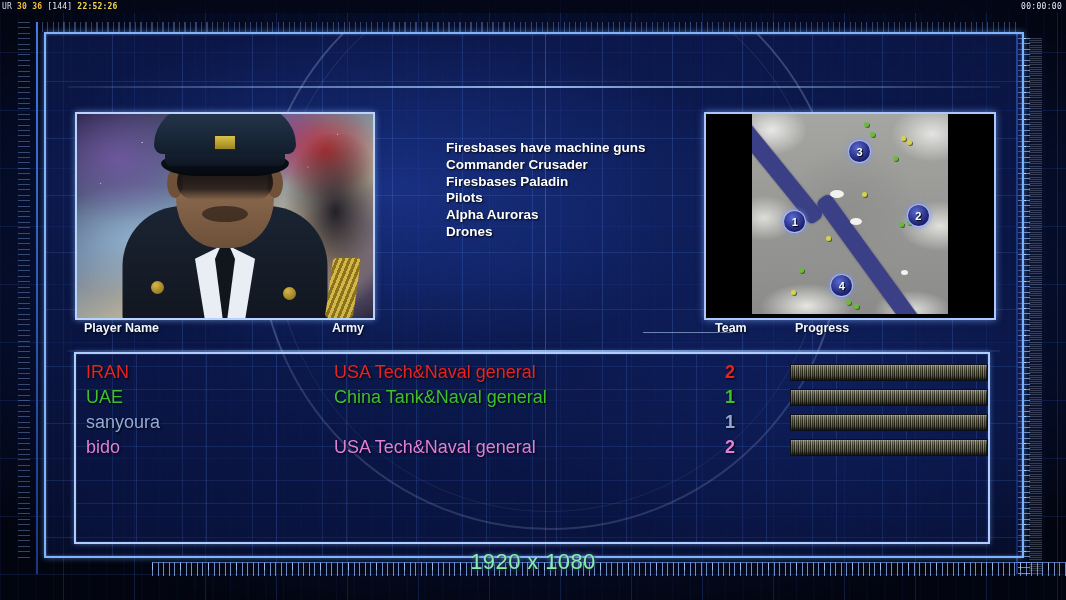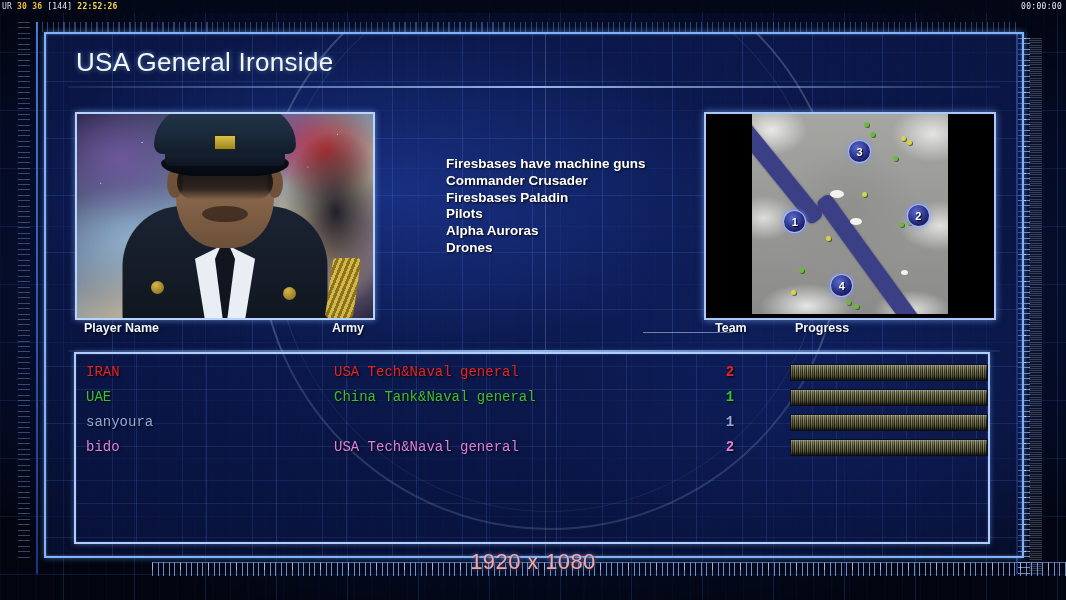--- a/index.html
+++ b/index.html
@@ -242,21 +242,21 @@
   }
   .btn-l{position:absolute;left:50%;margin-left:-74px;bottom:24px;width:13px;height:13px;
     border-radius:50%;background:radial-gradient(circle at 35% 30%,#d8b648,#7d6615);}
   .btn-r{position:absolute;left:50%;margin-left:58px;bottom:18px;width:13px;height:13px;
     border-radius:50%;background:radial-gradient(circle at 35% 30%,#d8b648,#7d6615);}
   .braid{position:absolute;right:16px;bottom:0;width:28px;height:60px;
     background:repeating-linear-gradient(105deg,#d9bb46 0 3px,#8c7418 3px 6px);
     transform:skewX(-8deg);opacity:.95;border-radius:4px;}
 
   
-  .abilities{position:absolute;left:360px;top:48px;width:300px;}
+  .abilities{position:absolute;left:360px;top:32px;width:300px;}
   .abilities li{
     list-style:none;font-size:13.5px;font-weight:bold;color:#ffffff;
     text-shadow:1px 1px 2px rgba(0,0,0,.9);line-height:16.8px;
     white-space:nowrap;
   }
   .abil-rule{position:absolute;left:597px;top:240px;width:90px;height:1px;
     background:rgba(190,215,255,.55);}
 
   
   .minimap-frame{
@@ -319,43 +319,43 @@
     background:rgba(12,26,84,.30);
     overflow:hidden;
   }
   .tbox-grid{position:absolute;inset:0;
     background-image:
       linear-gradient(to right, rgba(95,145,245,.18) 1px, transparent 1px),
       linear-gradient(to bottom, rgba(95,145,245,.15) 1px, transparent 1px);
     background-size:70px 57px;background-position:-10px -22px;}
 
   .row{position:absolute;left:0;right:0;height:25px;}
-  .cell{position:absolute;font-size:14px;white-space:nowrap;
-    text-shadow:1px 1px 2px rgba(0,0,0,.85);line-height:25px;font-family:Liberation Mono, monospace;}
+  .cell{position:absolute;font-size:18px;white-space:nowrap;
+    text-shadow:1px 1px 2px rgba(0,0,0,.85);line-height:25px;}
   .c-name{left:10px;}
   .c-army{left:258px;}
   .c-team{left:644px;width:20px;text-align:center;font-weight:bold;}
   .bar{
     position:absolute;left:714px;top:4px;width:196px;height:15px;
     border:1px solid #0b0f18;
     background:
       repeating-linear-gradient(to right,
         #8c8a62 0px, #8c8a62 1px,
         #3c3b26 1px, #3c3b26 2px,
         #6d6b4a 2px, #6d6b4a 3px,
         #26261a 3px, #26261a 4px);
     box-shadow:inset 0 1px 1px rgba(255,255,255,.18), inset 0 -2px 3px rgba(0,0,0,.55);
   }
   .bar::after{content:"";position:absolute;inset:0;
     background:linear-gradient(to bottom, rgba(255,255,255,.22), transparent 38%, rgba(0,0,0,.45));}
 
   
   .resolution{
     position:absolute;left:0;right:0;top:549px;text-align:center;
-    font-size:22px;color:#fca5a5;letter-spacing:.4px;
+    font-size:22px;color:#86efac;letter-spacing:.4px;
     text-shadow:0 0 5px rgba(120,170,255,.7), 1px 1px 2px rgba(0,0,0,.85);
     z-index:30;
   }
 </style>
 </head>
 <body>
 
 <div class="screen">
 
   <div class="bg-base"></div>
@@ -381,21 +381,20 @@
     <div class="clock">00:00:00</div>
   </div>
 
   <div class="panel">
     <div class="panel-sheen"></div>
     <div class="panel-grid"></div>
     <div class="circle-dec"></div>
     <div class="circle-dec2"></div>
     <div class="cross-v"></div>
 
-    <div class="title">USA General Ironside</div>
     <div class="hline title-rule"></div>
 
     <div class="mid">
 
       <div class="portrait-frame">
         <div class="portrait">
           <div class="neb"></div>
           <div class="neb-stars"></div>
           <div class="neb-dark"></div>
           <div class="torso"></div>

